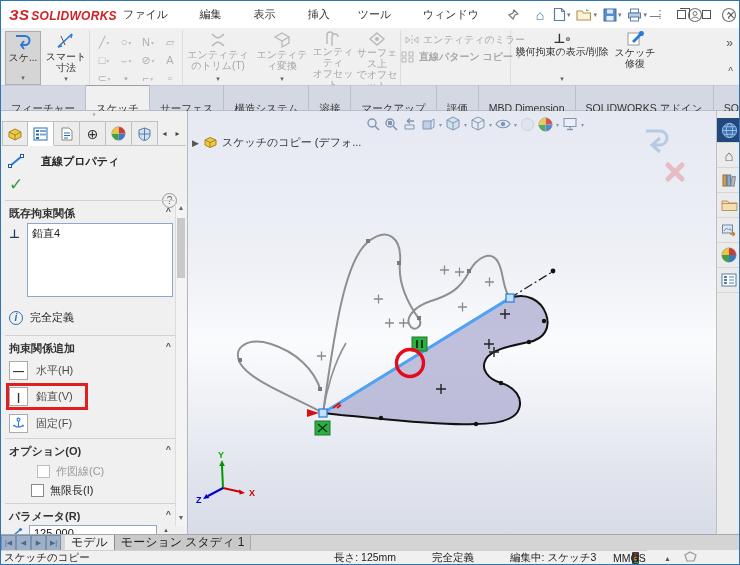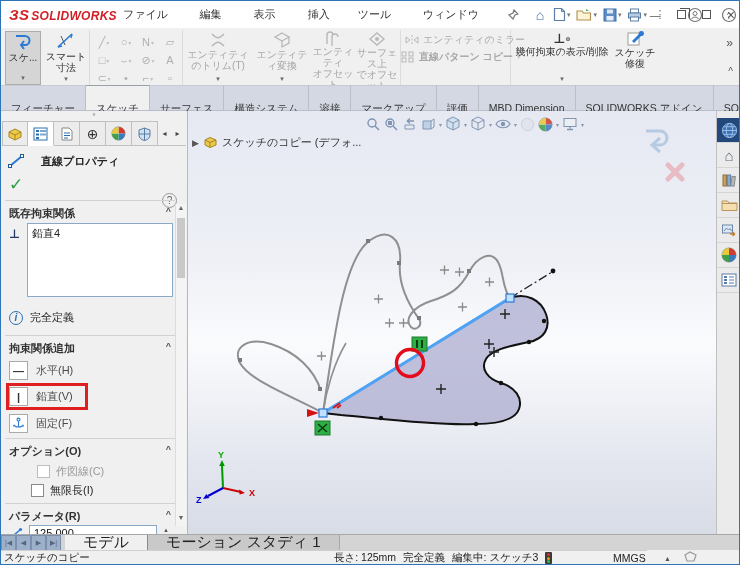--- a/index.html
+++ b/index.html
@@ -94,27 +94,27 @@
   
   .taskpane { left:715px; top:110px; width:25px; height:423px; background:#ebebeb; border-left:1px solid #c0c0c0; }
   .tp-btn { width:24px; height:25px; border-bottom:1px solid #d6d6d6; display:flex; align-items:center; justify-content:center; }
   .tp-btn.active { background:#23497c; }
   .tp-spacer { height:7px; }
 
   
   .doctabs { left:0; top:533px; width:738px; height:16px; background:#d4d4d4; display:flex; align-items:stretch; border-top:1px solid #a8a8a8; }
   .nav4 { display:flex; }
   .navb { width:15px; height:16px; background:#9db0ca; border:1px solid #7b8fae; color:#55677f; font-size:7px; display:flex; align-items:center; justify-content:center; }
-  .dtab { padding:0 18px; display:flex; align-items:center; font-size:15px; color:#222; background:#c9c9c9; border-right:1px solid #a8a8a8; white-space:nowrap; }
+  .dtab { padding:0 6px; display:flex; align-items:center; font-size:12px; color:#222; background:#c9c9c9; border-right:1px solid #a8a8a8; white-space:nowrap; }
   .dtab.active { background:#f0f0f0; border-right:1px solid #8a8a8a; }
 
   
   .statusbar { left:0; top:549px; width:646px; height:15px; background:#f0f0f0; border-top:1px solid #d0d0d0; display:flex; align-items:center; font-size:10.5px; color:#222; }
   .sb-left { margin-left:3px; }
-  .sb-mid { position:absolute; left:333px; display:flex; gap:7px; align-items:center; }
+  .sb-mid { position:absolute; left:333px; display:flex; gap:36px; align-items:center; }
   .tlight { width:7px; height:12px; background:#3a3a3a; border-radius:1px; display:flex; flex-direction:column; align-items:center; justify-content:space-evenly; }
   .tlight i { width:3px; height:3px; border-radius:50%; display:block; }
   .sb-units { position:absolute; left:612px; }
   .sb-car { position:absolute; left:663px; font-size:7px; color:#555; }
   .sb-badge { position:absolute; left:683px; }
   .grip { position:absolute; right:2px; bottom:1px; color:#aaa; font-size:8px; letter-spacing:1px; }
 </style>
 </head>
 <body>
 

